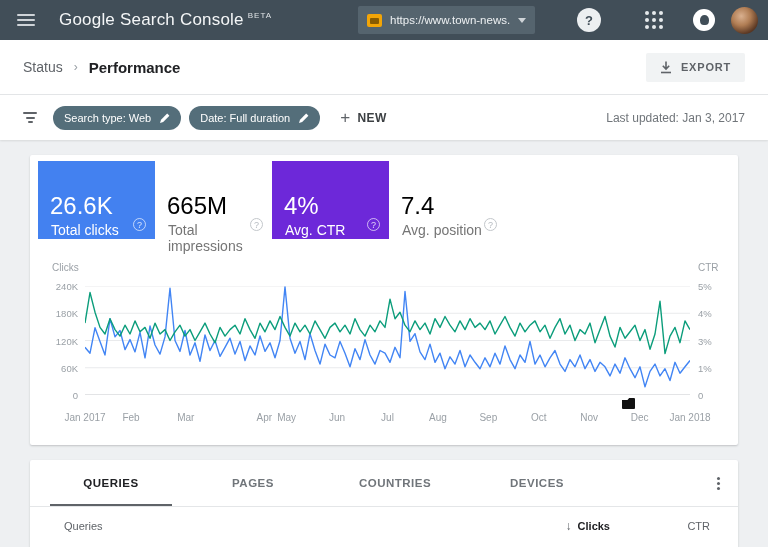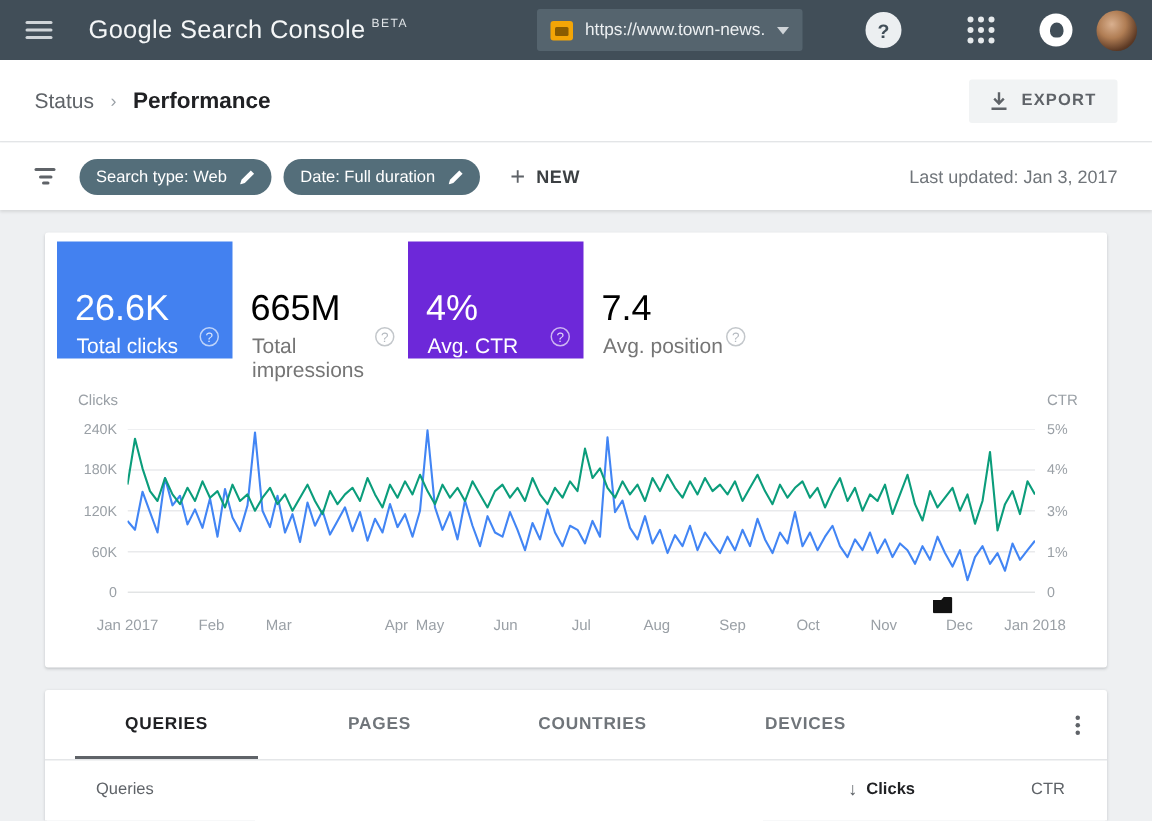--- a/index.html
+++ b/index.html
@@ -210,21 +210,21 @@
       <div class="ytick-l" style="top: 154.25px;">180K</div>
       <div class="ytick-l" style="top: 181.5px;">120K</div>
       <div class="ytick-l" style="top: 208.75px;">60K</div>
       <div class="ytick-l" style="top: 236px;">0</div>
       <div class="ytick-r" style="top: 127px;">5%</div>
       <div class="ytick-r" style="top: 154.25px;">4%</div>
       <div class="ytick-r" style="top: 181.5px;">3%</div>
       <div class="ytick-r" style="top: 208.75px;">1%</div>
       <div class="ytick-r" style="top: 236px;">0</div>
       <div class="xtick" style="left: 55px;">Jan 2017</div>
-      <div class="xtick" style="left: 111px;">Feb</div>
+      <div class="xtick" style="left: 101px;">Feb</div>
       <div class="xtick" style="left: 155.833px;">Mar</div>
       <div class="xtick" style="left: 206.25px; margin-left: 28px;">Apr</div>
       <div class="xtick" style="left: 256.667px;">May</div>
       <div class="xtick" style="left: 307.083px;">Jun</div>
       <div class="xtick" style="left: 357.5px;">Jul</div>
       <div class="xtick" style="left: 407.917px;">Aug</div>
       <div class="xtick" style="left: 458.333px;">Sep</div>
       <div class="xtick" style="left: 508.75px;">Oct</div>
       <div class="xtick" style="left: 559.167px;">Nov</div>
       <div class="xtick" style="left: 609.583px;">Dec</div>

